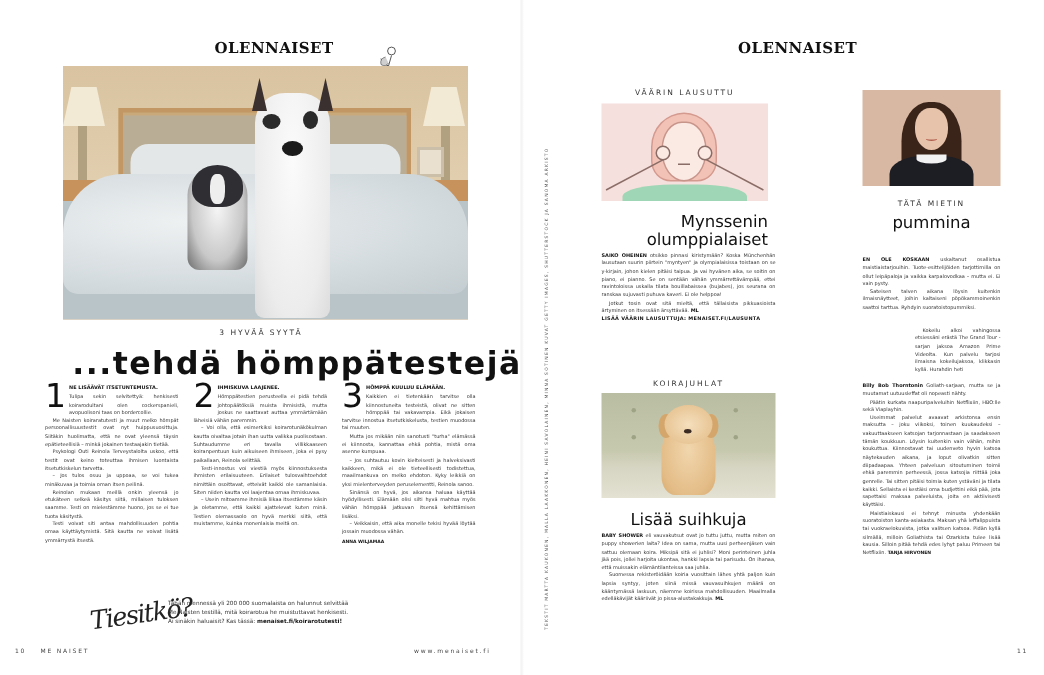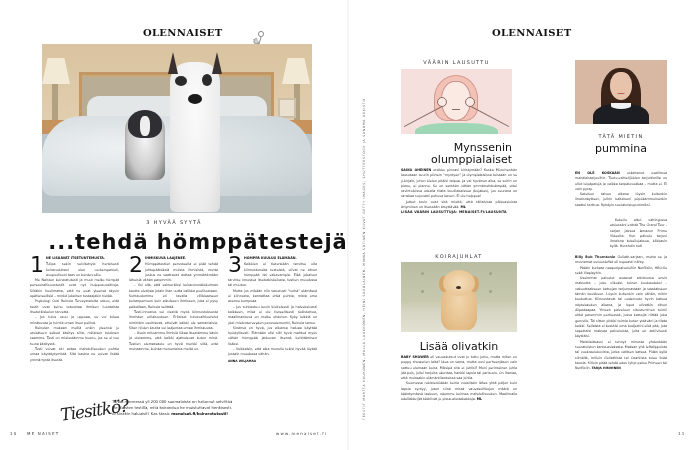--- a/index.html
+++ b/index.html
@@ -211,21 +211,21 @@
       <div class="tuft" style="left:20px;top:10px;"></div>
       <div class="tuft" style="left:88px;top:10px;"></div>
       <div class="tuft" style="left:20px;top:28px;"></div>
       <div class="tuft" style="left:88px;top:28px;"></div>
       <div class="puppy-body"></div>
       <div class="puppy-ear-l"></div>
       <div class="puppy-ear-r"></div>
       <div class="puppy-head"></div>
       <div class="puppy-nose"></div>
     </div>
-    <div class="article-title" style="left:53px; width:116px; top:340px; font-size:11px;">Lisää olivatkin</div>
+    <div class="article-title" style="left:53px; width:116px; top:340px; font-size:11px;">Lisää suihkuja</div>
     <div class="body-text" style="left:53px; top:355px; width:116px;">
       <p class="first"><b>BABY SHOWER</b> <span>eli vauvakutsut ovat jo tuttu juttu, mutta miten on puppy showerien laita? Idea on sama, mutta uusi perheenjäsen vain sattuu olemaan koira. Miksipä sitä ei juhlisi? Moni perinteinen juhla jää pois, jollei harjoita ukontaa, hankki lapsia tai parisudu. On ihanaa, että muissakin elämäntilanteissa saa juhlia.</span></p>
       <p><span>Suomessa rekisteröidään koiria vuosittain lähes yhtä paljon kuin lapsia syntyy, joten siinä missä vauvasuihkujen määrä on kääntymässä laskuun, näemme koirissa mahdollisuuden. Maailmalla edelläkävijät kääriivät jo pissa-alustakakkuja. </span><b>ML</b></p>
     </div>
 
     <div class="portrait">
       <div class="hair"></div>
       <div class="face"></div>
       <div class="smile"></div>
       <div class="torso"></div>

